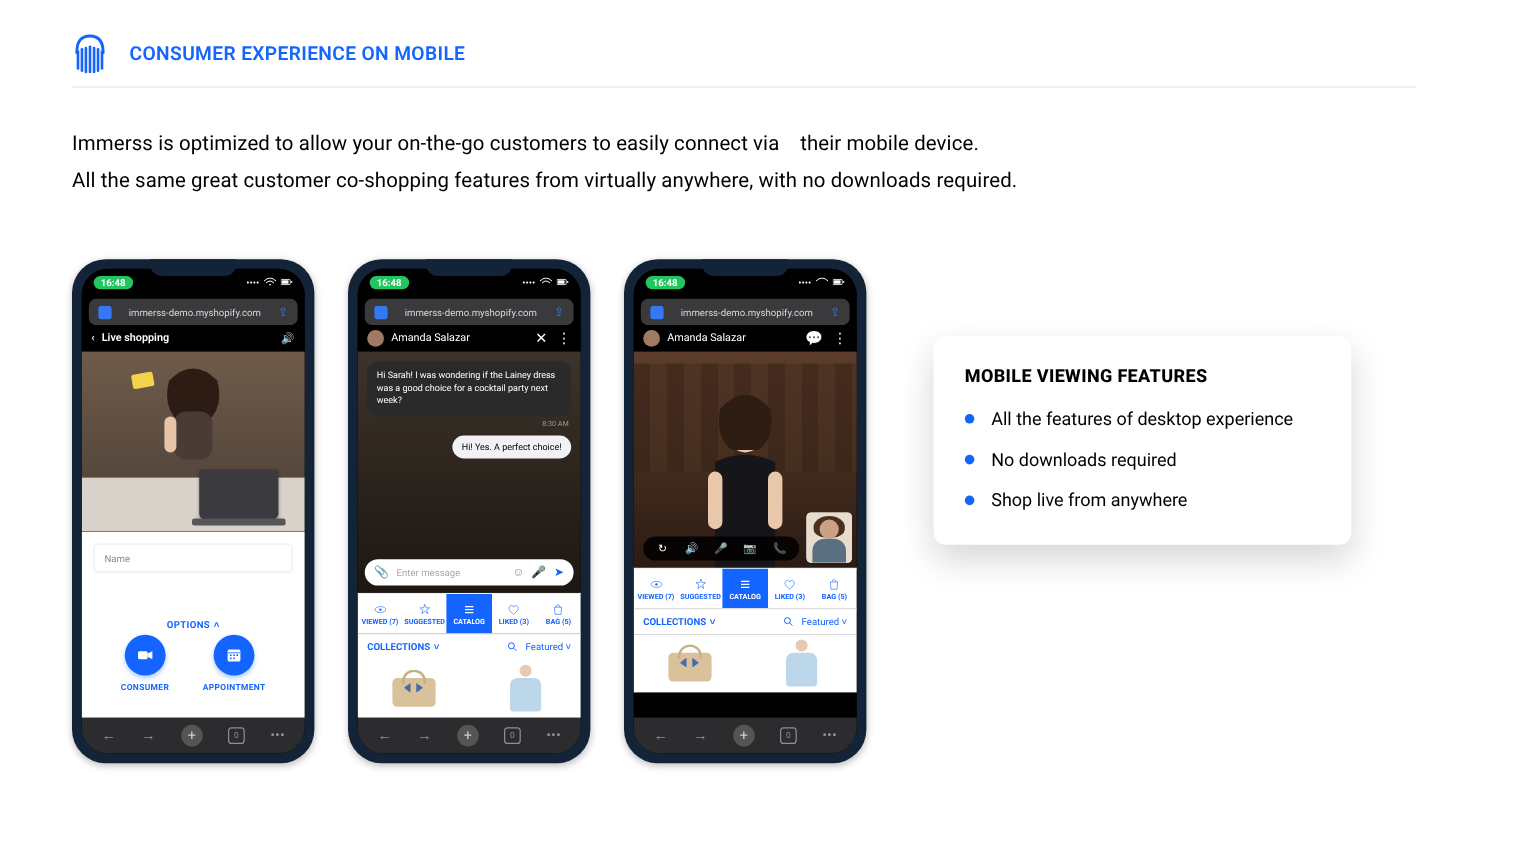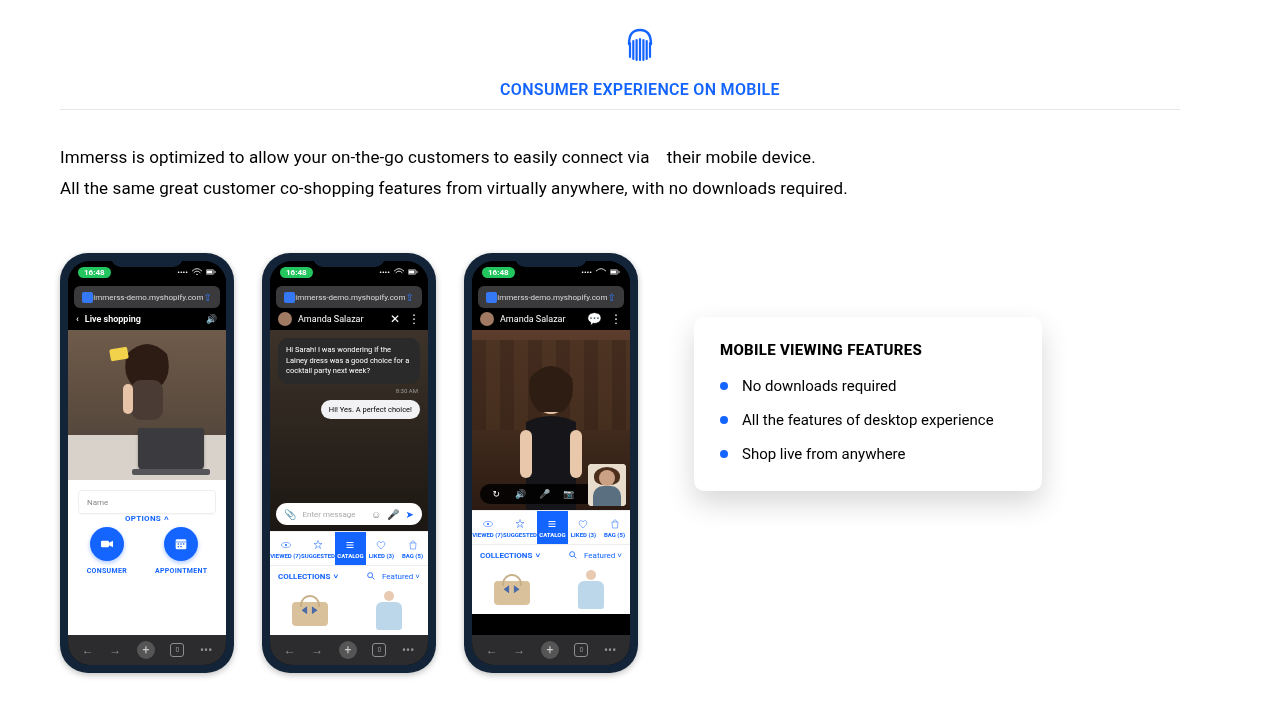--- a/index.html
+++ b/index.html
@@ -1,29 +1,29 @@
 <!DOCTYPE html>
 <html><head>
 <meta charset="utf-8">
 <style>
   * { box-sizing: border-box; margin: 0; padding: 0; }
   body {
     font-family: -apple-system, BlinkMacSystemFont, "Segoe UI", Roboto, Helvetica, Arial, sans-serif;
     width: 1280px; height: 720px; background: #fff; color: #000; position: relative;
   }
   .page-pad { padding: 26px 60px 0 60px; }
-  .brand-row { display: flex; align-items: center; gap: 18px; flex-direction: column; }
+  .brand-row { display: flex; align-items: center; gap: 18px; }
   .brand-title { color: #1464ff; font-size: 16px; font-weight: 600; letter-spacing: 0.3px; }
   .logo-svg { width: 30px; height: 36px; }
   .divider { margin-top: 10px; height: 1px; background: #e7e7e9; width: 1120px; }
   .intro { margin-top: 32px; font-size: 17px; line-height: 1.8; font-weight: 400; letter-spacing: 0.1px; }
   .content-row { display: flex; gap: 56px; margin-top: 50px; align-items: flex-start; }
   .phones { display: flex; gap: 28px; }
   .iphone {
-    width: 174px; height: 420px; background: #132438; border-radius: 28px; position: relative;
+    width: 202px; height: 420px; background: #132438; border-radius: 28px; position: relative;
     padding: 8px; box-shadow: 0 2px 6px rgba(0,0,0,.25);
   }
   .screen {
     width: 100%; height: 100%; background: #000; border-radius: 22px; overflow: hidden; position: relative;
     display: flex; flex-direction: column;
   }
   .notch { position: absolute; top: 0; left: 50%; transform: translateX(-50%); width: 72px; height: 14px; background: #132438; border-radius: 0 0 10px 10px; z-index: 5; }
   .status-bar { height: 22px; display: flex; justify-content: space-between; align-items: center; padding: 0 10px; font-size: 8px; background:#000; color:#fff; }
   .pill { background:#23c55e; color:#fff; font-weight:700; padding:1px 6px; border-radius:8px; font-size:8px; }
   .sig { display:flex; gap:4px; align-items:center; font-size:8px; }
@@ -37,21 +37,21 @@
   .bn-ic { color:#8e8e93; font-size:12px; }
   .bn-plus { width:18px; height:18px; background:#555; border-radius:50%; display:flex; align-items:center; justify-content:center; color:#ccc; font-size:12px; }
   .bn-tabs { width:14px; height:14px; border:1.2px solid #8e8e93; border-radius:3px; color:#8e8e93; font-size:7px; display:flex; align-items:center; justify-content:center; }
 
   
   .p1-header { height:22px; display:flex; align-items:center; justify-content:space-between; padding:0 8px; background:#000; color:#fff; font-size:9px; font-weight:600; }
   .p1-header .left { display:flex; align-items:center; gap:6px; }
   .p1-hero { height:150px; background:linear-gradient(180deg,#6f5b4a,#4a3f36); position:relative; overflow:hidden; }
   .p1-form { flex:1; background:#fff; padding:10px 10px 4px 10px; display:flex; flex-direction:column; align-items:center; gap:0; }
   .p1-input { width:100%; height:24px; border:1px solid #eee; border-radius:4px; padding:0 8px; font-size:8px; color:#888; display:flex; align-items:center; box-shadow:0 1px 1px rgba(0,0,0,.03); }
-  .p1-options { color:#1464ff; font-size:8px; font-weight:700; letter-spacing:.3px; display:flex; gap:3px; }
+  .p1-options { color:#1464ff; font-size:8px; font-weight:700; letter-spacing:.3px; display:flex; gap:3px;margin-top:39px; }
   .p1-btns { display:flex; gap:28px; margin-top:4px; }
   .p1-btn { display:flex; flex-direction:column; align-items:center; gap:6px; }
   .p1-circle { width:34px; height:34px; background:#1464ff; border-radius:50%; display:flex; align-items:center; justify-content:center; color:#fff; box-shadow:0 2px 4px rgba(20,100,255,.35); }
   .p1-lbl { color:#1464ff; font-size:7px; font-weight:700; letter-spacing:.3px; }
   .woman1 {
     position:absolute; top:10px; left:50%; transform:translateX(-50%);
   }
   .couch { position:absolute; bottom:0; left:0; right:0; height:45px; background:#d8d2ca; }
   .laptop { position:absolute; bottom:10px; right:22px; width:66px; height:42px; background:#3b3b3f; border-radius:3px 3px 5px 5px; box-shadow:0 2px 3px rgba(0,0,0,.3); }
   .laptop::after { content:""; position:absolute; bottom:-5px; left:-6px; width:78px; height:6px; background:#55555a; border-radius:2px; }
@@ -498,25 +498,25 @@
           </div>
         </div>
       </div>
 
     </div>
 
     <div class="feature-card">
       <div class="fc-title">MOBILE VIEWING FEATURES</div>
       <div class="fc-item">
           <span class="dot"></span>
-          <span>No downloads required</span>
+          <span>All the features of desktop experience</span>
         </div>
       <div class="fc-item">
           <span class="dot"></span>
-          <span>All the features of desktop experience</span>
+          <span>No downloads required</span>
         </div>
       <div class="fc-item">
           <span class="dot"></span>
           <span>Shop live from anywhere</span>
         </div>
     </div>
   </div>
 </div>
 
 </body></html>

